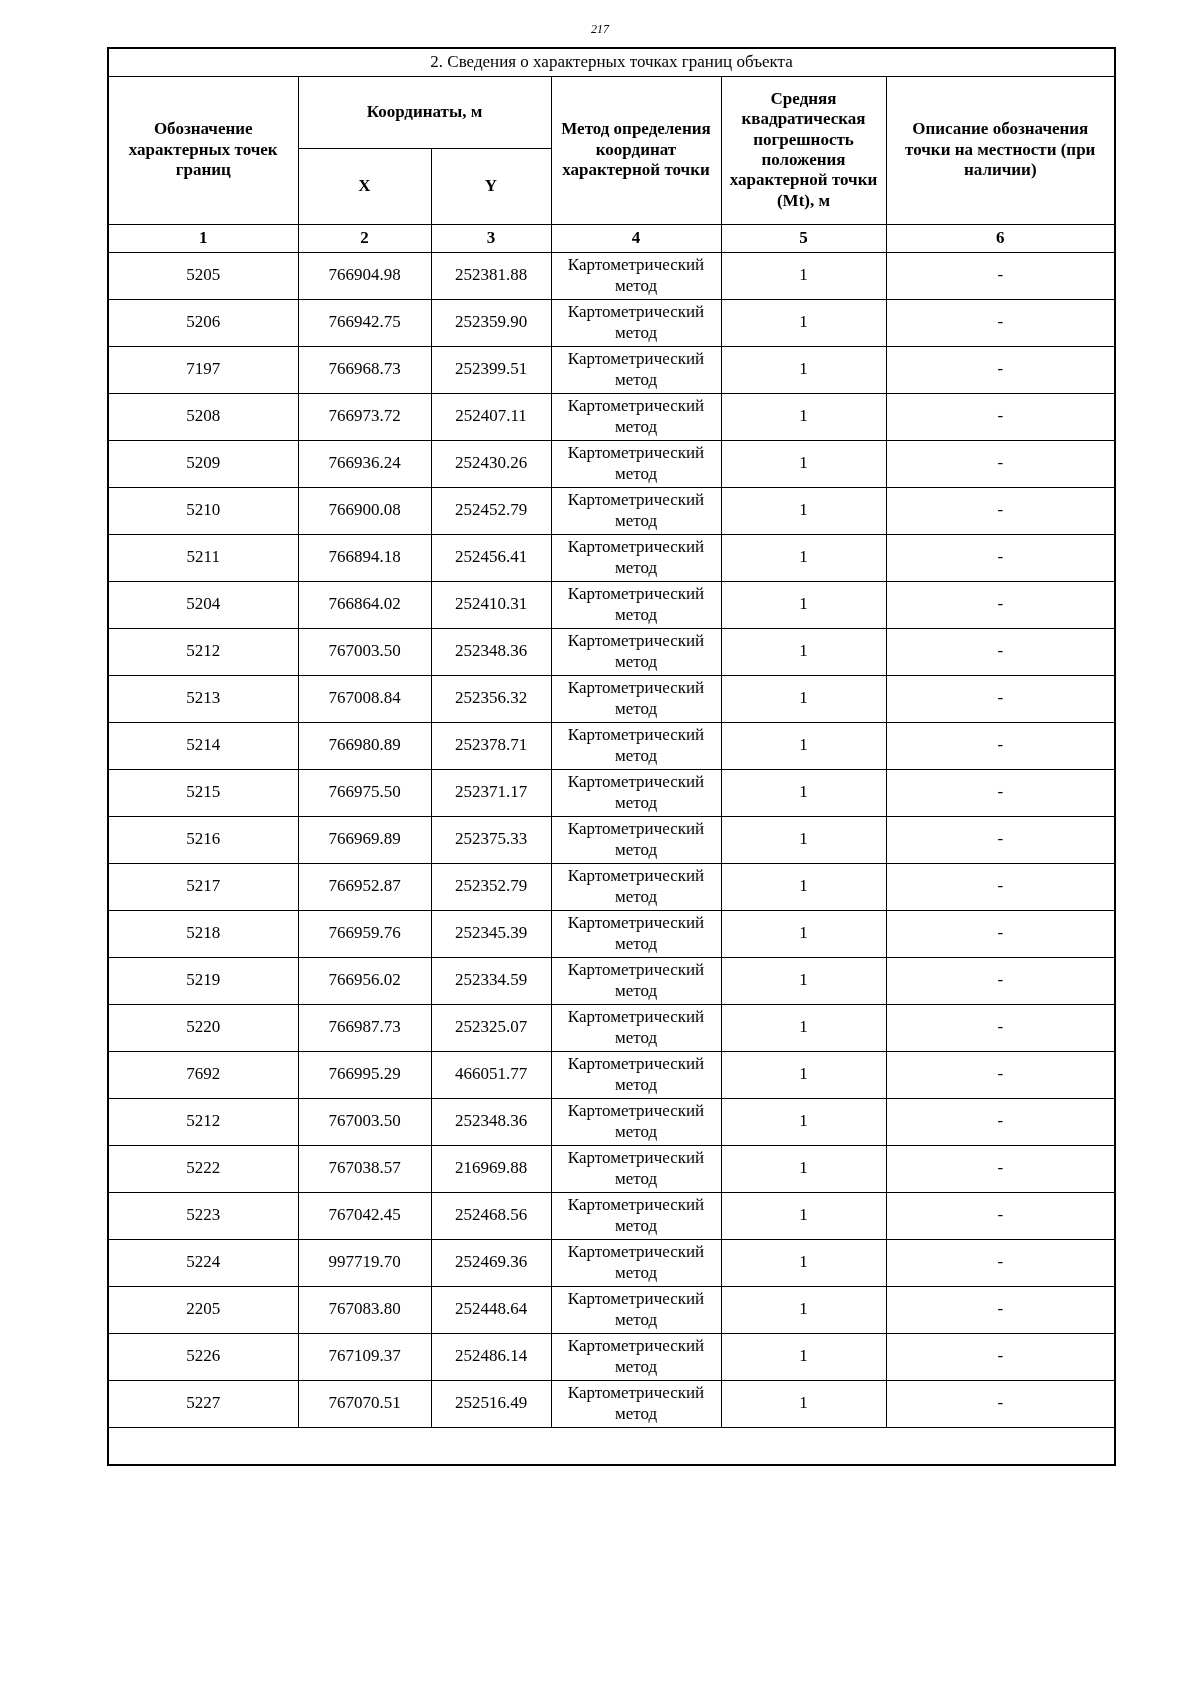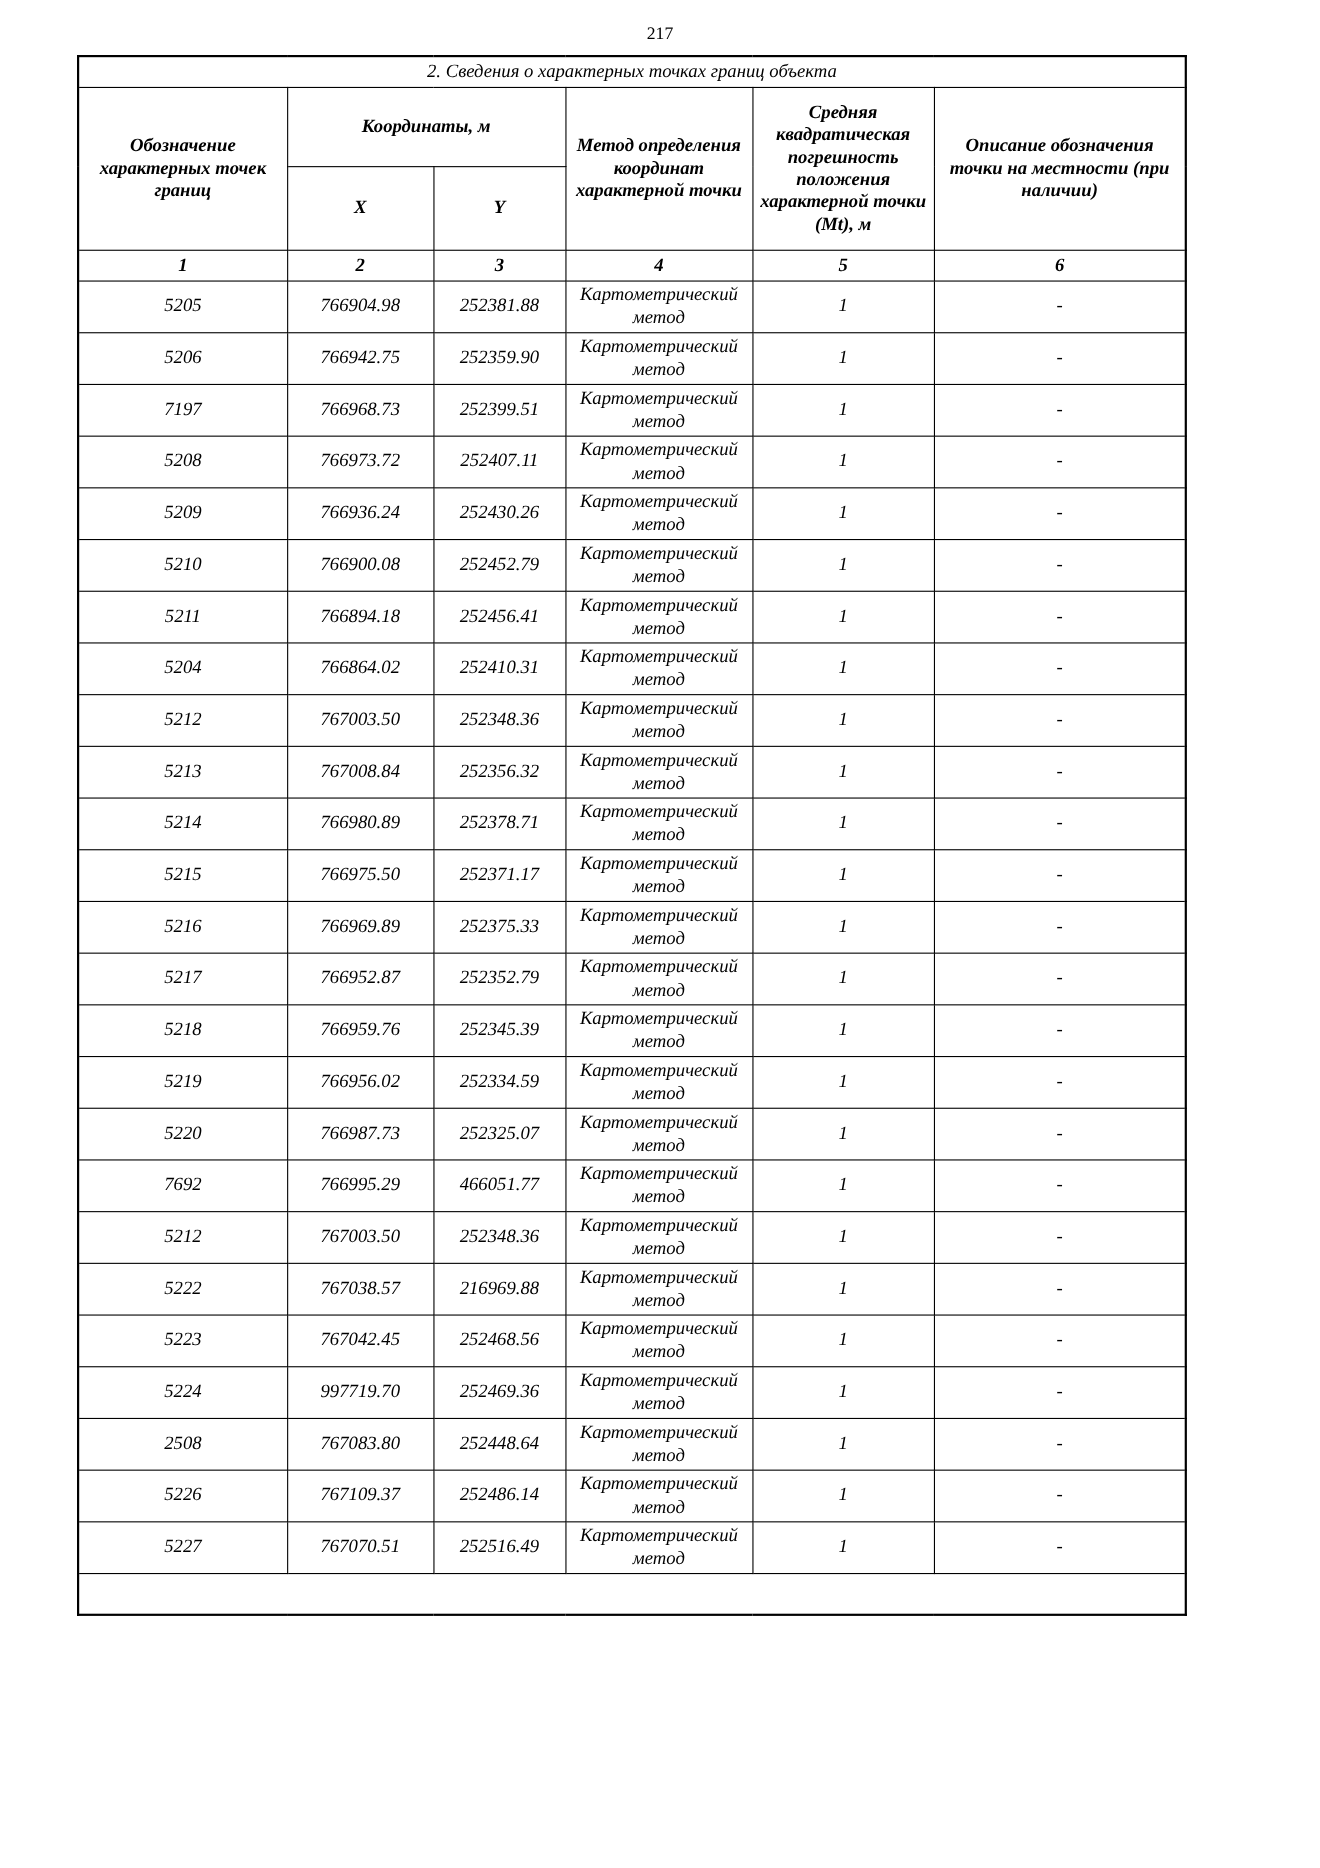--- a/index.html
+++ b/index.html
@@ -9,29 +9,29 @@
     color: #000;
   }
   body {
     width: 1200px;
     min-height: 1698px;
     position: relative;
   }
   .page-number {
     text-align: center;
     padding-top: 22px;
-    font-size: 16px;
+    font-size: 12px;
+    font-style: italic;
   }
   table.points-table {
     border-collapse: collapse;
     table-layout: fixed;
     width: 1007px;
-    margin: 10px 0 0 70px;
+    margin: 10px 0 0 107px;
     border: 2px solid #000;
-    font-style: italic;
   }
   table.points-table td, table.points-table th {
     border: 1px solid #000;
     font-size: 17px;
     vertical-align: middle;
     text-align: center;
     padding: 2px 6px;
     line-height: 1.2;
     overflow: hidden;
     word-wrap: break-word;
@@ -282,21 +282,21 @@
   <tr class="data-row">
     <td>5224</td>
     <td>997719.70</td>
     <td>252469.36</td>
     <td>Картометрический метод</td>
     <td>1</td>
     <td>-</td>
   </tr>
 
   <tr class="data-row">
-    <td>2508</td>
+    <td>2205</td>
     <td>767083.80</td>
     <td>252448.64</td>
     <td>Картометрический метод</td>
     <td>1</td>
     <td>-</td>
   </tr>
 
   <tr class="data-row">
     <td>5226</td>
     <td>767109.37</td>

